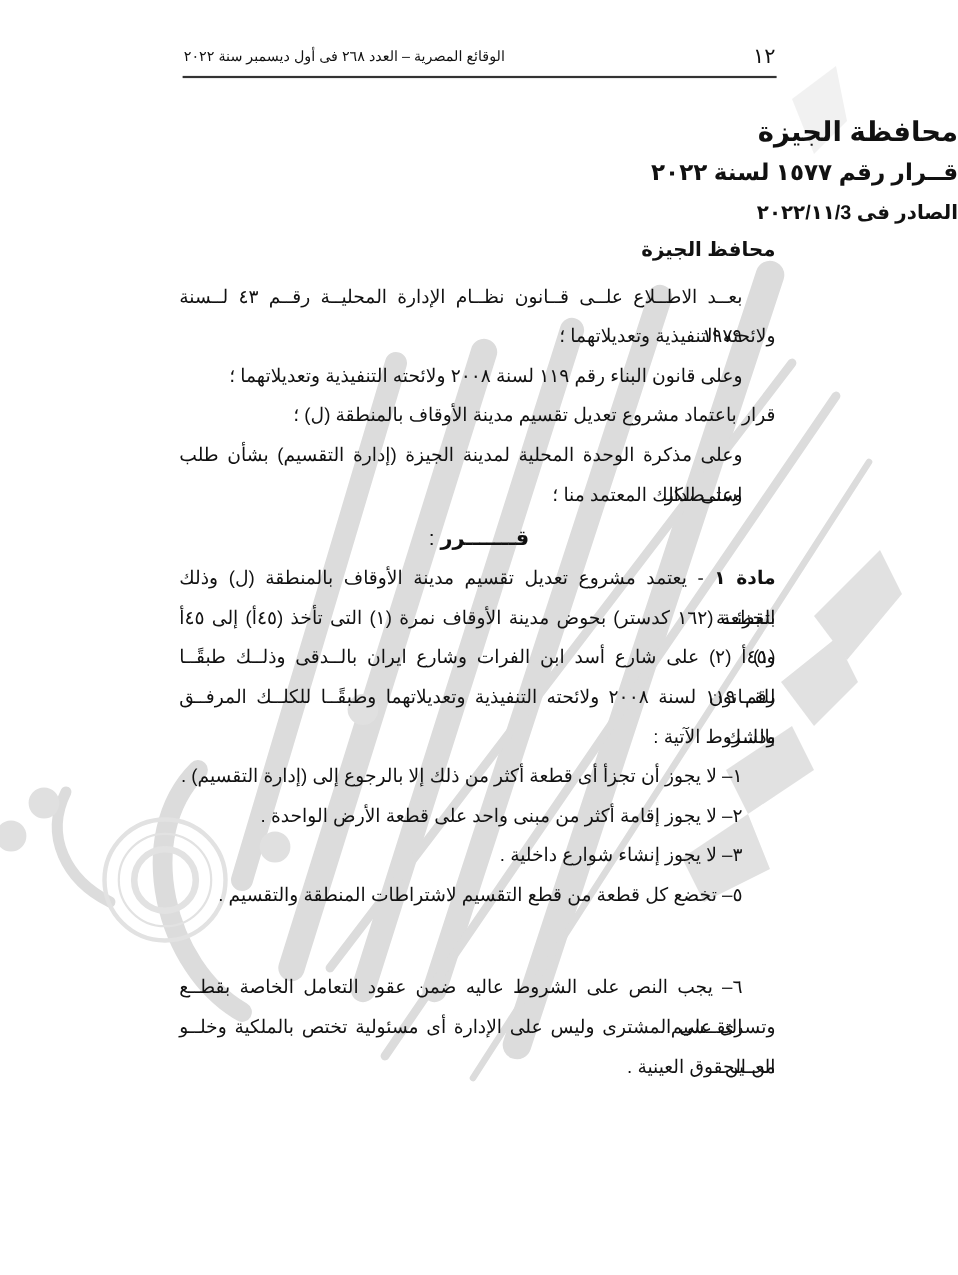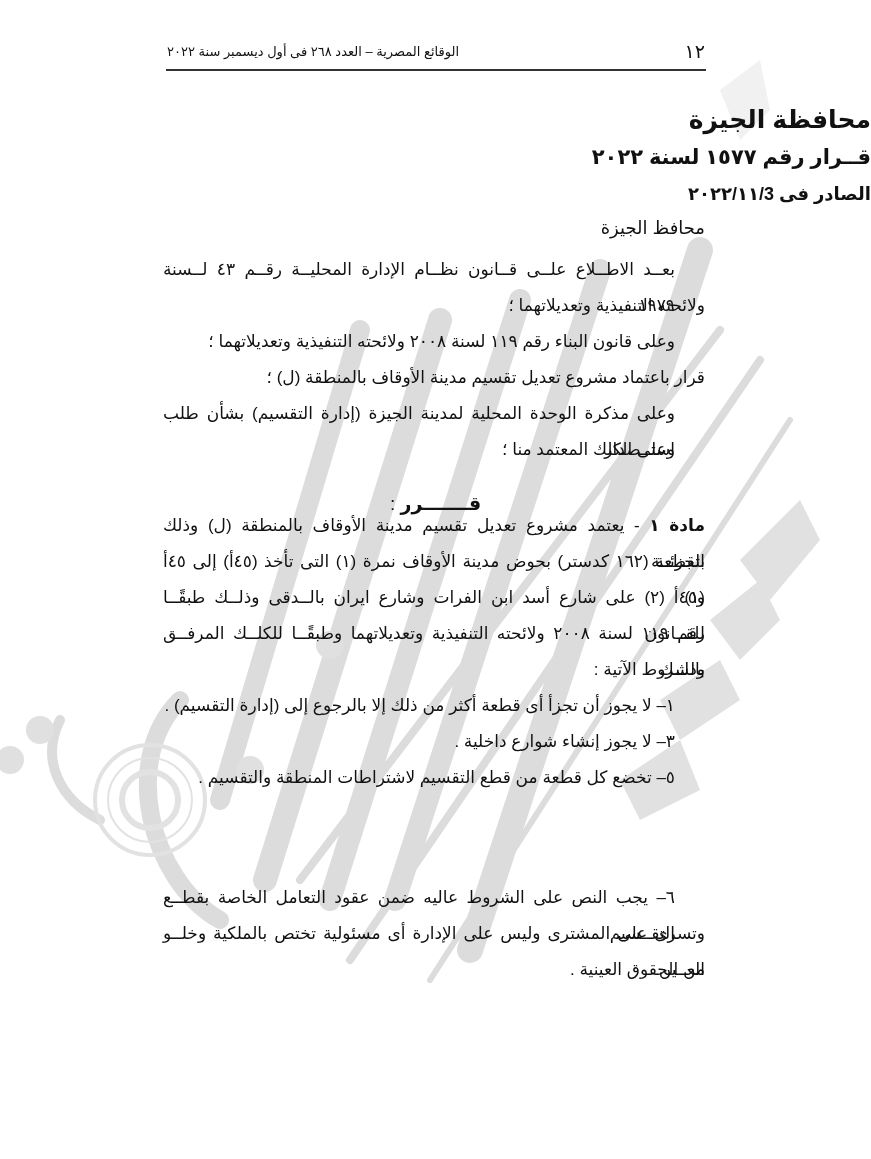--- a/index.html
+++ b/index.html
@@ -62,21 +62,21 @@
       direction: rtl;
       font-weight: bold;
     }
     .gov-title { top: 105px; font-size: 25px; }
     .decree-title { top: 145px; font-size: 21px; }
     .issued { top: 183px; font-size: 18px; }
     .governor {
       position: absolute;
       top: 217px;
       right: 166px;
-      font-weight: normal;
+      font-weight: bold;
       font-size: 18px;
       direction: rtl;
     }
     .body-text {
       position: absolute;
       right: 166px;
       width: 542px;
       direction: rtl;
       font-size: 17px;
       line-height: 36px;
@@ -94,21 +94,20 @@
       white-space: normal;
     }
     .decided {
       position: absolute;
       top: 478px;
       left: 0;
       width: 871px;
       text-align: center;
       direction: rtl;
       font-size: 19px;
-      margin-top: 14px;
     }
     .decided b { font-weight: bold; letter-spacing: 1px; }
     .article-label { font-weight: bold; }
   </style>
 </head>
 <body>
 
 <svg class="watermark" viewBox="0 0 871 1159" xmlns="http://www.w3.org/2000/svg">
   <g fill="none" stroke="#dcdcdc" stroke-linecap="round">
     <path d="M700 250 L470 950" stroke-width="26"></path>
@@ -173,20 +172,21 @@
   <div class="body-text" style="top: 508px;">
     <span class="line justify"><span class="article-label">مادة ١</span> <span>- يعتمد مشروع تعديل تقسيم مدينة الأوقاف بالمنطقة (ل) وذلك بتجزئــة</span></span>
     <span class="line justify">القطعة (١٦٢ كدستر) بحوض مدينة الأوقاف نمرة (١) التى تأخذ (٤٥أ) إلى ٤٥أ (١)</span>
     <span class="line justify">و٤٥أ (٢) على شارع أسد ابن الفرات وشارع ايران بالــدقى وذلــك طبقًــا للقــانون</span>
     <span class="line justify">رقم ١١٩ لسنة ٢٠٠٨ ولائحته التنفيذية وتعديلاتهما وطبقًــا للكلــك المرفــق وذلــك</span>
     <span class="line">بالشروط الآتية :</span>
   </div>
 
   <div class="body-text" style="top: 688px;">
     <span class="line indent">١– لا يجوز أن تجزأ أى قطعة أكثر من ذلك إلا بالرجوع إلى (إدارة التقسيم) .</span>
+    <span class="line indent">٢– لا يجوز إقامة أكثر من مبنى واحد على قطعة الأرض الواحدة .</span>
     <span class="line indent">٣– لا يجوز إنشاء شوارع داخلية .</span>
     <span class="line indent">٥– تخضع كل قطعة من قطع التقسيم لاشتراطات المنطقة والتقسيم .</span>
   </div>
 
   <div class="body-text" style="top: 868px; margin-top: 12px;">
     <span class="line indent justify">٦– يجب النص على الشروط عاليه ضمن عقود التعامل الخاصة بقطــع التقــسيم</span>
     <span class="line justify">وتسرى على المشترى وليس على الإدارة أى مسئولية تختص بالملكية وخلــو العــين</span>
     <span class="line">من الحقوق العينية .</span>
   </div>
 

